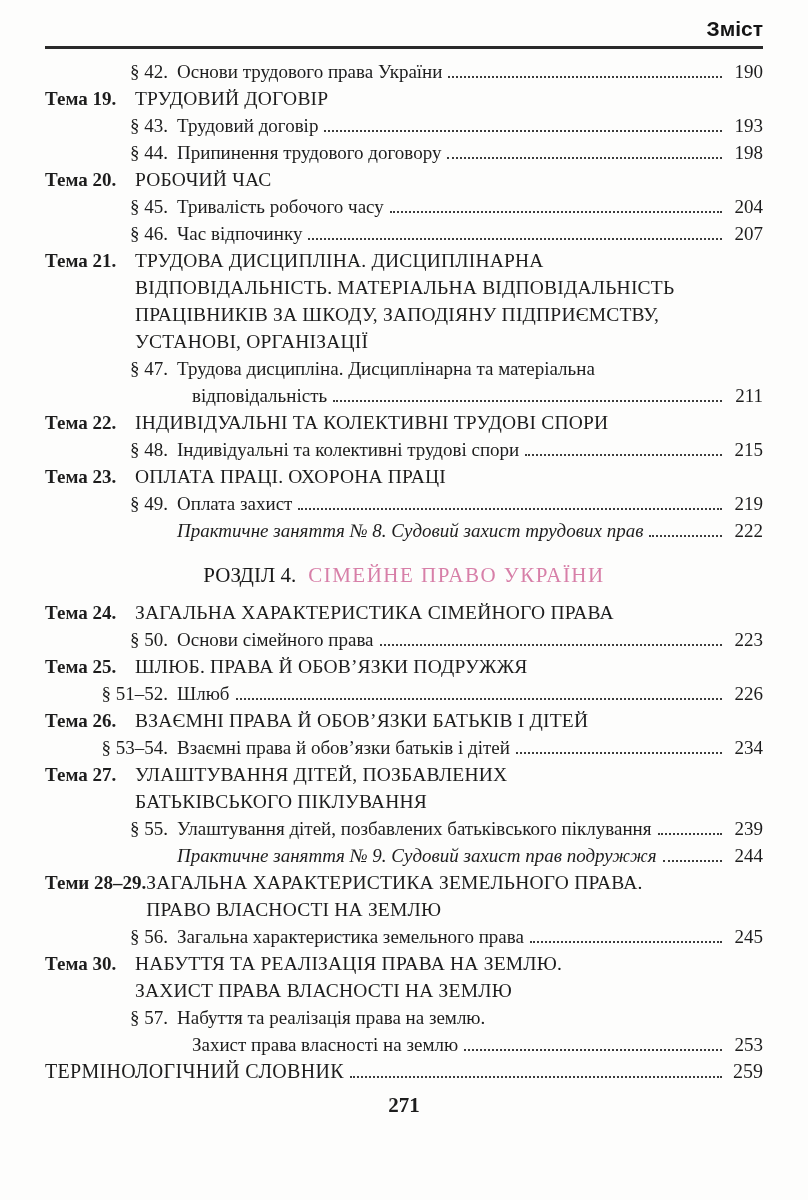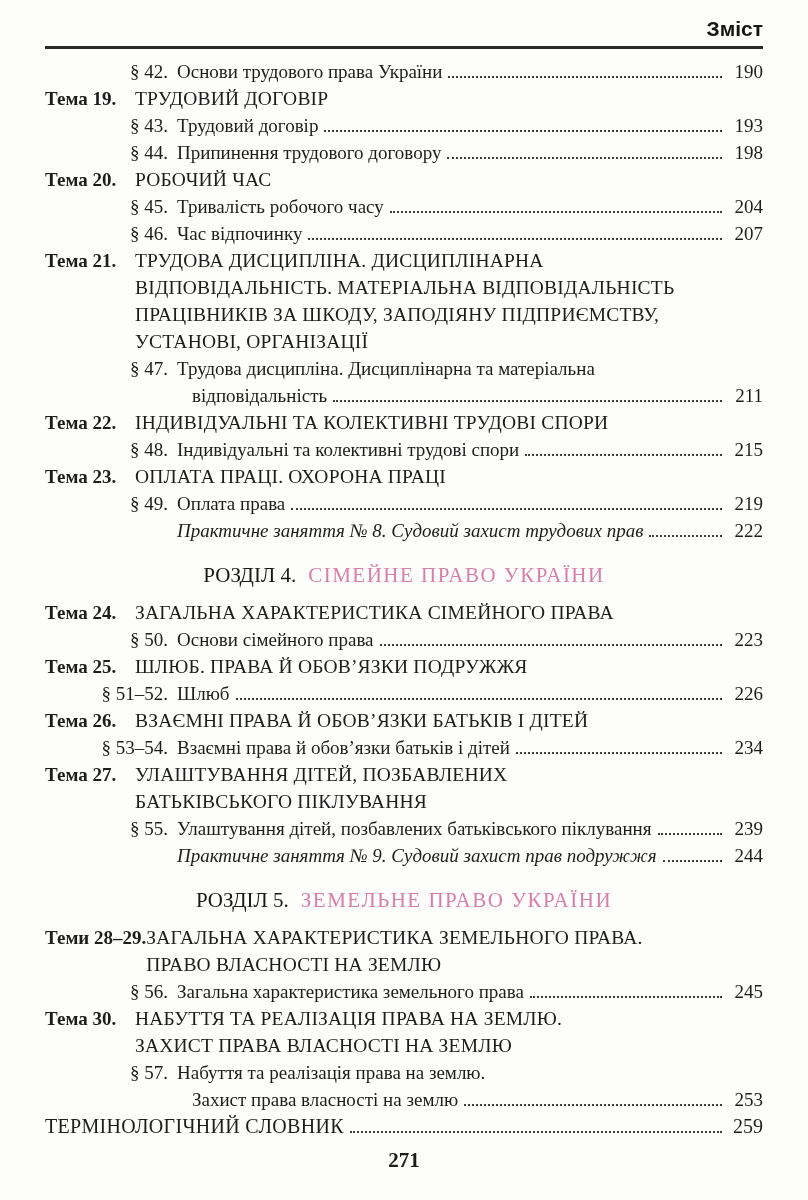--- a/index.html
+++ b/index.html
@@ -177,21 +177,21 @@
 
   <div class="theme">
     <span class="tlabel">Тема 23.</span>
     <span class="ttitle">
         <span class="tline">ОПЛАТА ПРАЦІ. ОХОРОНА ПРАЦІ</span>
       </span>
   </div>
 
   <div class="entry">
     <span class="plabel">§ 49.</span>
-    <span class="ptext">Оплата права</span>
+    <span class="ptext">Оплата захист</span>
     <span class="dots"></span>
     <span class="pnum">219</span>
   </div>
 
   <div class="entry practice">
     <span class="plabel"></span>
     <span class="ptext">Практичне заняття № 8. Судовий захист трудових прав</span>
     <span class="dots"></span>
     <span class="pnum">222</span>
   </div>
@@ -257,23 +257,20 @@
     <span class="pnum">239</span>
   </div>
 
   <div class="entry practice">
     <span class="plabel"></span>
     <span class="ptext">Практичне заняття № 9. Судовий захист прав подружжя</span>
     <span class="dots"></span>
     <span class="pnum">244</span>
   </div>
 
-  <div class="section">
-    <span class="sec-num">РОЗДІЛ 5.</span><span class="sec-title">ЗЕМЕЛЬНЕ ПРАВО УКРАЇНИ</span>
-  </div>
 
   <div class="theme">
     <span class="tlabel">Теми 28–29.</span>
     <span class="ttitle">
       <span class="tline">ЗАГАЛЬНА ХАРАКТЕРИСТИКА ЗЕМЕЛЬНОГО ПРАВА.</span>
       <span class="tline">ПРАВО ВЛАСНОСТІ НА ЗЕМЛЮ</span>
     </span>
   </div>
 
   <div class="entry">

